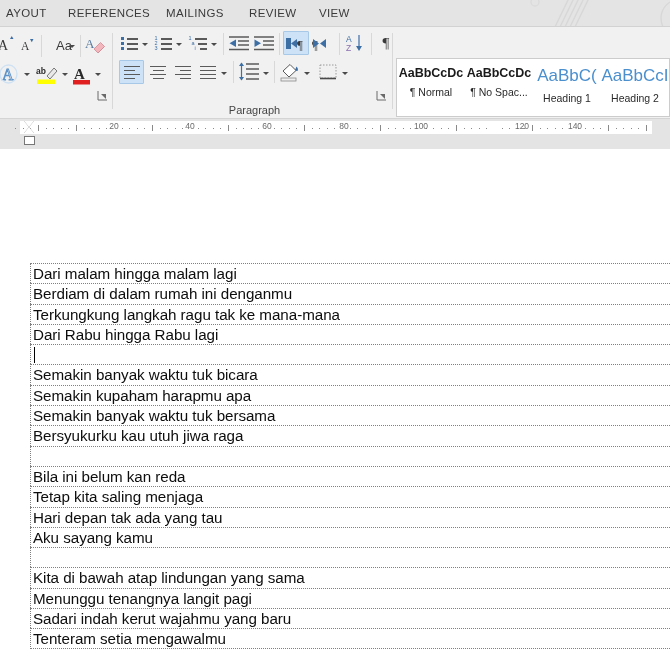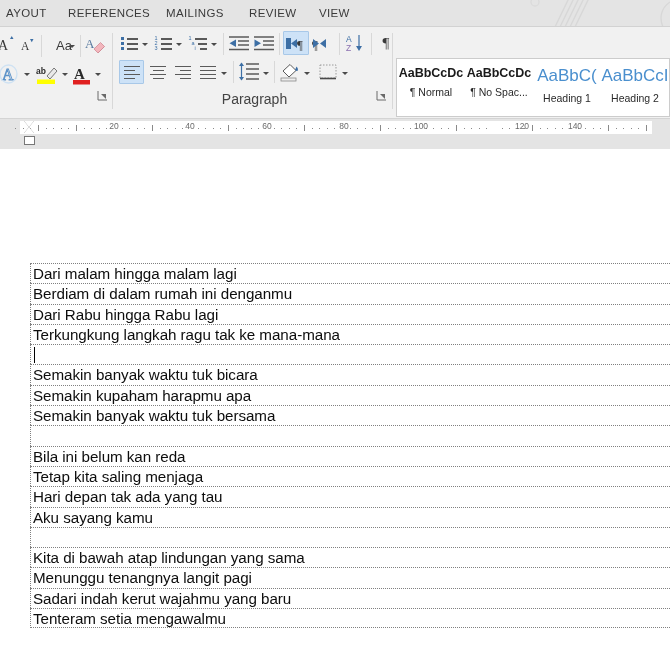--- a/index.html
+++ b/index.html
@@ -37,22 +37,22 @@
     position: absolute; left: 0; top: 27px; width: 670px; height: 92px;
     background: #f1f1f1;
     border-bottom: 1px solid #d4d4d4;
   }
   .grp { position: absolute; top: 0; height: 92px; }
   .grp-sep {
     position: absolute; top: 6px; width: 1px; height: 76px;
     background: #d8d8d8;
   }
   .grp-label {
-    position: absolute; bottom: 12px; width: 100%;
-    text-align: center; font-size: 14px; color: #444;
+    position: absolute; bottom: 3px; width: 100%;
+    text-align: center; font-size: 11px; color: #444;
   }
   .dlg-launcher {
     position: absolute; bottom: 5px; width: 11px; height: 11px;
     cursor: pointer;
   }
   .dlg-launcher svg { display: block; }
 
   .btn {
     position: absolute;
     display: flex; align-items: center; justify-content: center;
@@ -612,26 +612,27 @@
     <div class="indent-box" style="left:24px;top:17px;"></div>
   </div>
 
   <div class="doc">
 
 
     <div class="textbody">
       <div id="lines-host">
           <div class="docline"><span>Dari malam hingga malam lagi</span></div>
           <div class="docline"><span>Berdiam di dalam rumah ini denganmu</span></div>
+          <div class="docline"><span>Terkungkung langkah ragu tak ke mana-mana</span></div>
           <div class="docline"><span>Dari Rabu hingga Rabu lagi</span></div>
-          <div class="docline"><span>Terkungkung langkah ragu tak ke mana-mana</span></div>
           <div class="docline"><span></span><span class="caret-bar"></span></div>
           <div class="docline"><span>Semakin banyak waktu tuk bicara</span></div>
           <div class="docline"><span>Semakin kupaham harapmu apa</span></div>
           <div class="docline"><span>Semakin banyak waktu tuk bersama</span></div>
+          <div class="docline"><span>Bersyukurku kau utuh jiwa raga</span></div>
           <div class="docline"><span></span></div>
           <div class="docline"><span>Bila ini belum kan reda</span></div>
           <div class="docline"><span>Tetap kita saling menjaga</span></div>
           <div class="docline"><span>Hari depan tak ada yang tau</span></div>
           <div class="docline"><span>Aku sayang kamu</span></div>
           <div class="docline"><span></span></div>
           <div class="docline"><span>Kita di bawah atap lindungan yang sama</span></div>
           <div class="docline"><span>Menunggu tenangnya langit pagi</span></div>
           <div class="docline"><span>Sadari indah kerut wajahmu yang baru</span></div>
           <div class="docline"><span>Tenteram setia mengawalmu</span></div>

